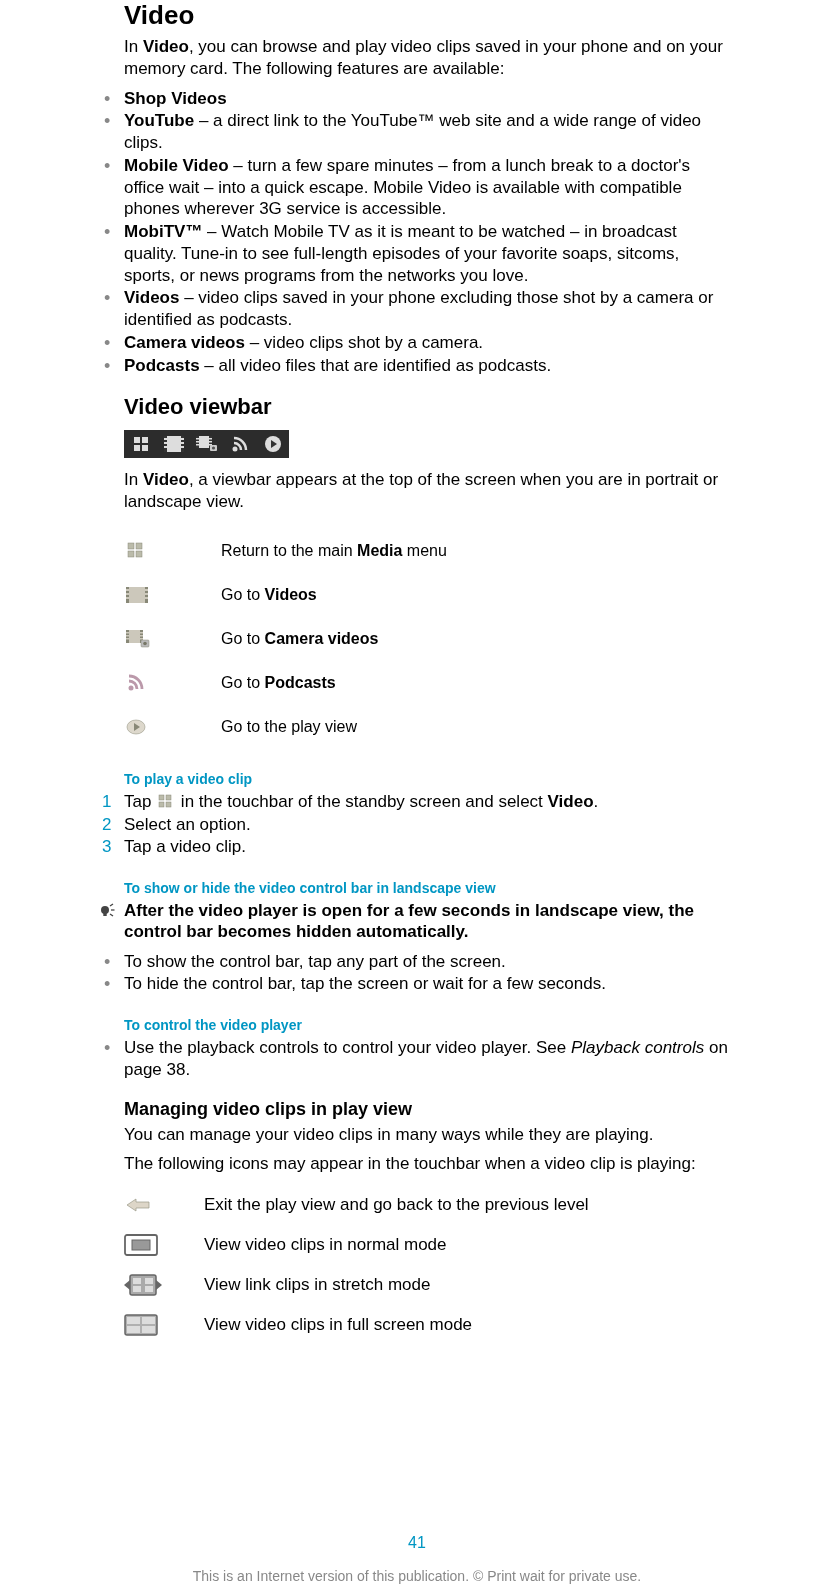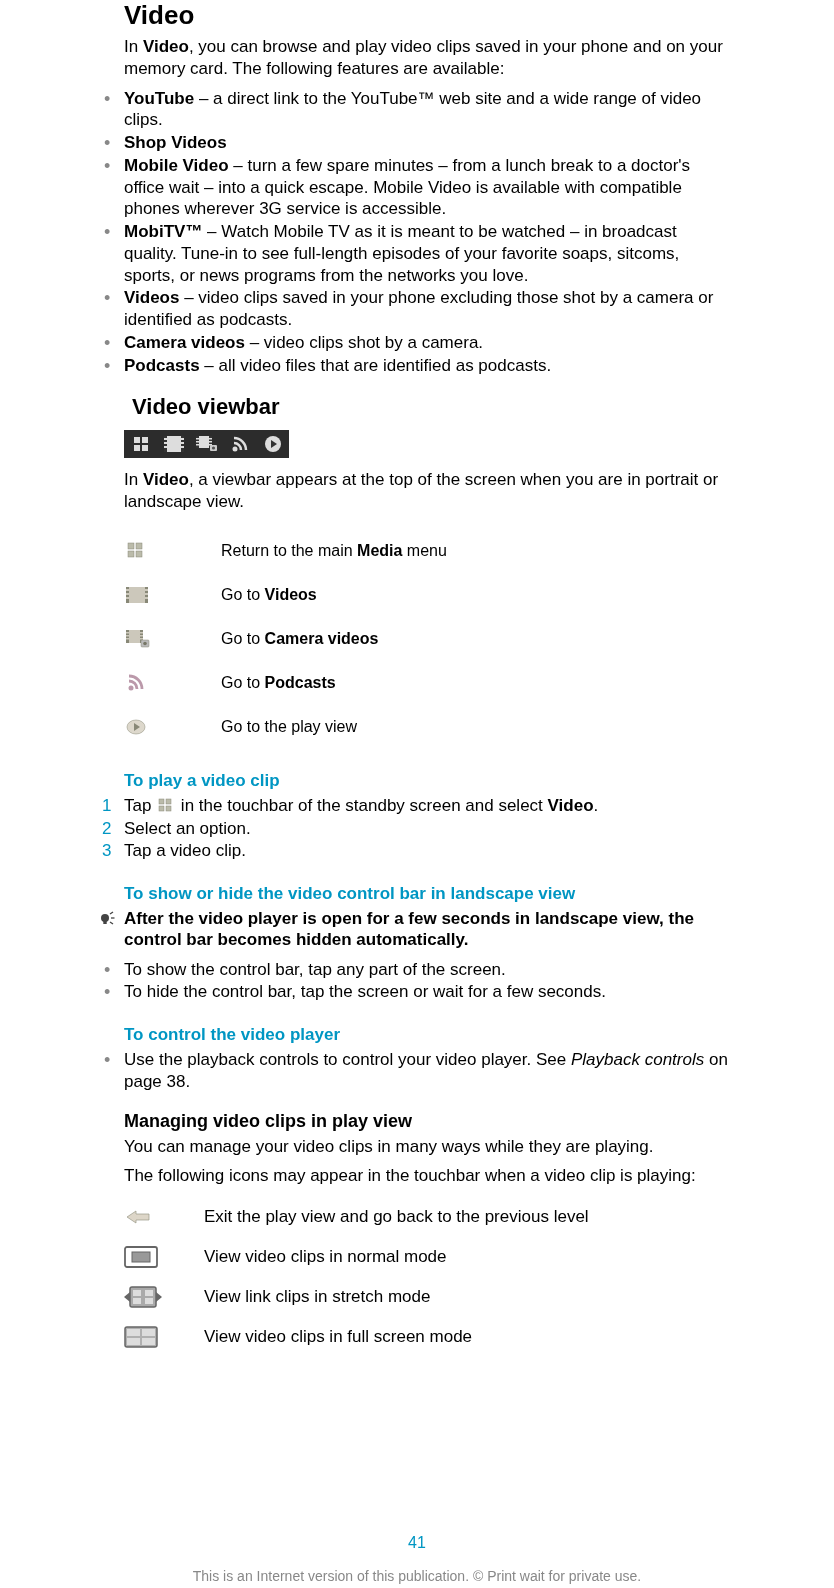--- a/index.html
+++ b/index.html
@@ -22,31 +22,31 @@
   .block { margin-left: 22px; }
   h1.h1 {
     font-size: 26px;
     font-weight: bold;
     margin: 0 0 5px 0;
     padding-top: 0;
   }
   h2.h2 {
     font-size: 22px;
     font-weight: bold;
-    margin: 18px 0 6px 8px;
+    margin: 18px 0 6px 0;
   }
   h3.h3 {
     font-size: 18px;
     font-weight: bold;
     margin: 18px 0 4px 0;
   }
   .taskhead {
     color: #0096C3;
     font-weight: bold;
-    font-size: 17px;
+    font-size: 14px;
     margin: 22px 0 4px 0;
   }
   p.para {
     font-size: 17px;
     line-height: 1.28;
     margin: 3px 0 8px 0;
   }
   .bold { font-weight: bold; }
   .ital { font-style: italic; }
   ul.bullets {
@@ -179,22 +179,22 @@
   <div class="content">
 
     <div class="block">
       <h1 class="h1">Video</h1>
       <p class="para">
         <span>In </span><span class="bold">Video</span><span>, you can browse and play video clips saved in your phone and on your memory card. The following features are available:</span>
       </p>
     </div>
 
     <ul class="bullets">
+      <li><span class="bold">Shop Videos</span><span></span></li>
       <li><span class="bold">YouTube</span><span> – a direct link to the YouTube™ web site and a wide range of video clips.</span></li>
-      <li><span class="bold">Shop Videos</span><span></span></li>
       <li><span class="bold">Mobile Video</span><span> – turn a few spare minutes – from a lunch break to a doctor's office wait – into a quick escape. Mobile Video is available with compatible phones wherever 3G service is accessible.</span></li>
       <li><span class="bold">MobiTV™</span><span> – Watch Mobile TV as it is meant to be watched – in broadcast quality. Tune-in to see full-length episodes of your favorite soaps, sitcoms, sports, or news programs from the networks you love.</span></li>
       <li><span class="bold">Videos</span><span> – video clips saved in your phone excluding those shot by a camera or identified as podcasts.</span></li>
       <li><span class="bold">Camera videos</span><span> – video clips shot by a camera.</span></li>
       <li><span class="bold">Podcasts</span><span> – all video files that are identified as podcasts.</span></li>
     </ul>
 
     <div class="block">
       <h2 class="h2">Video viewbar</h2>
 

